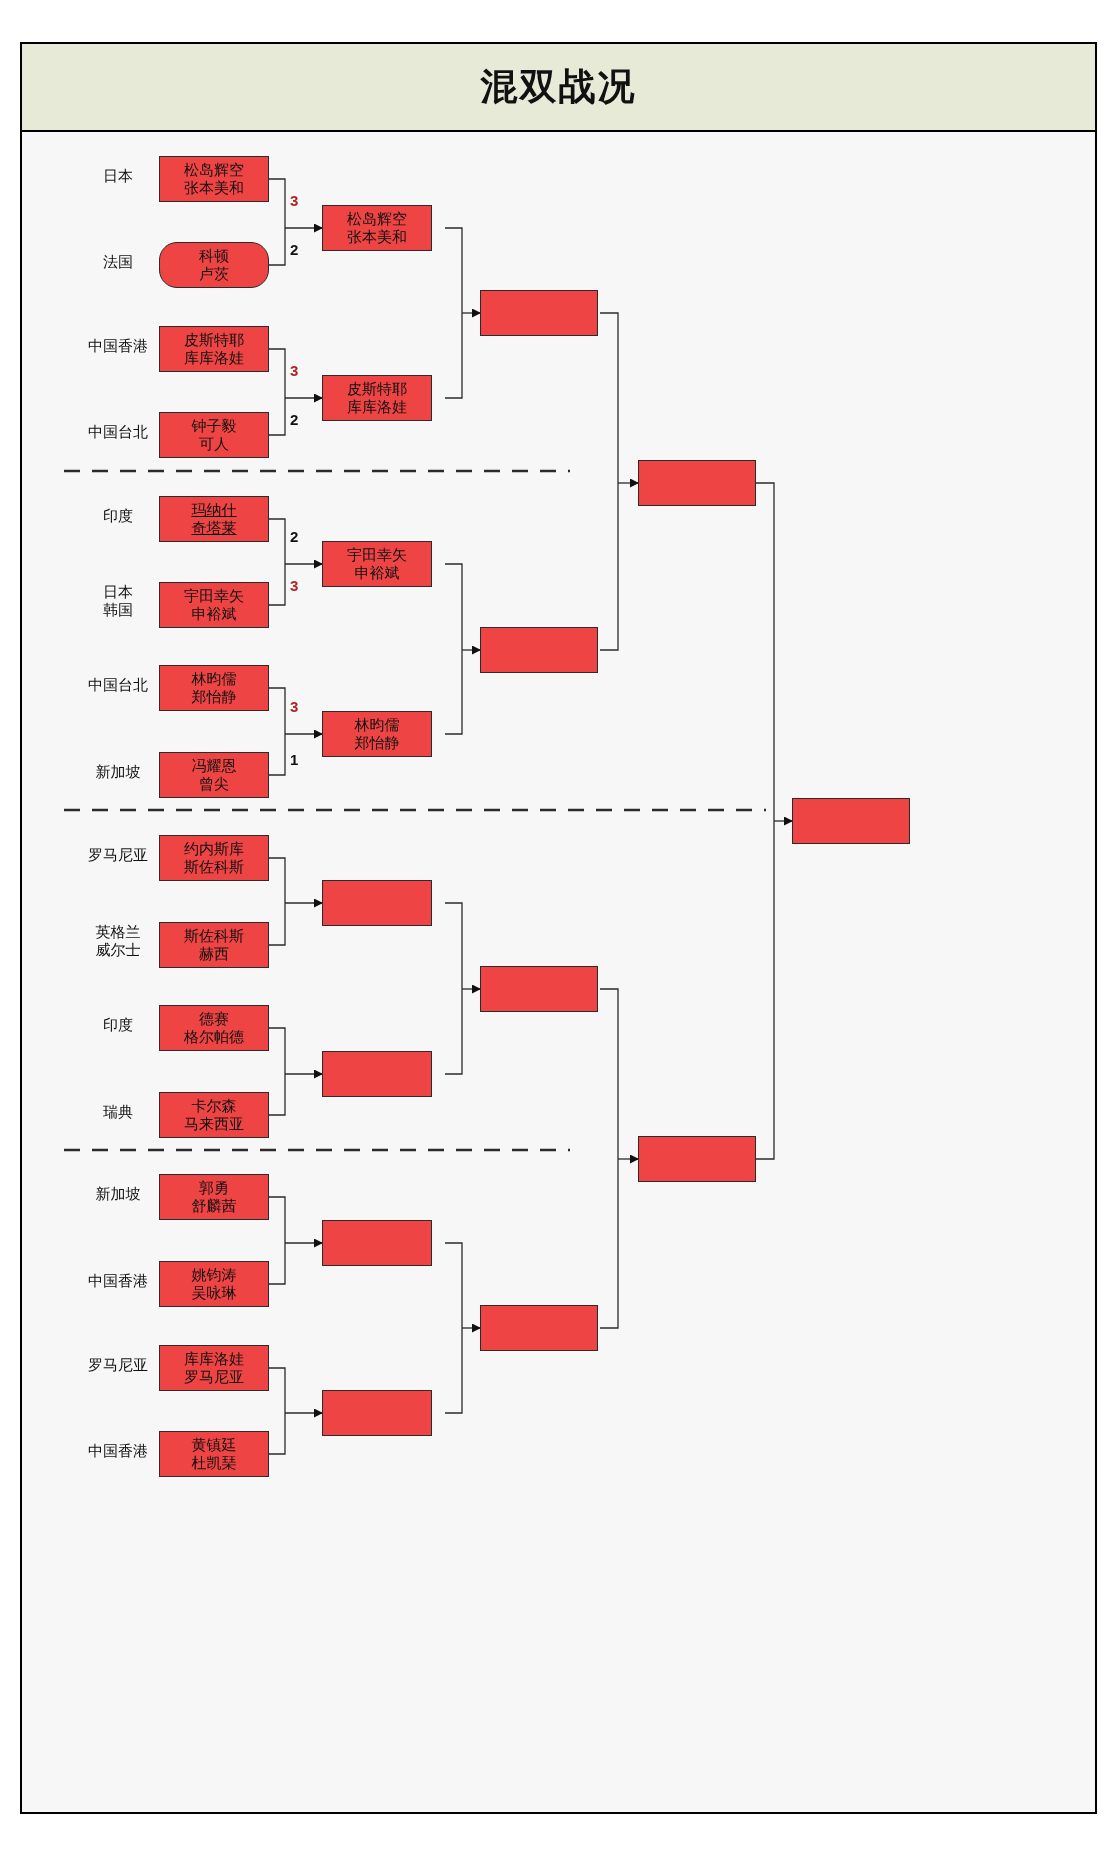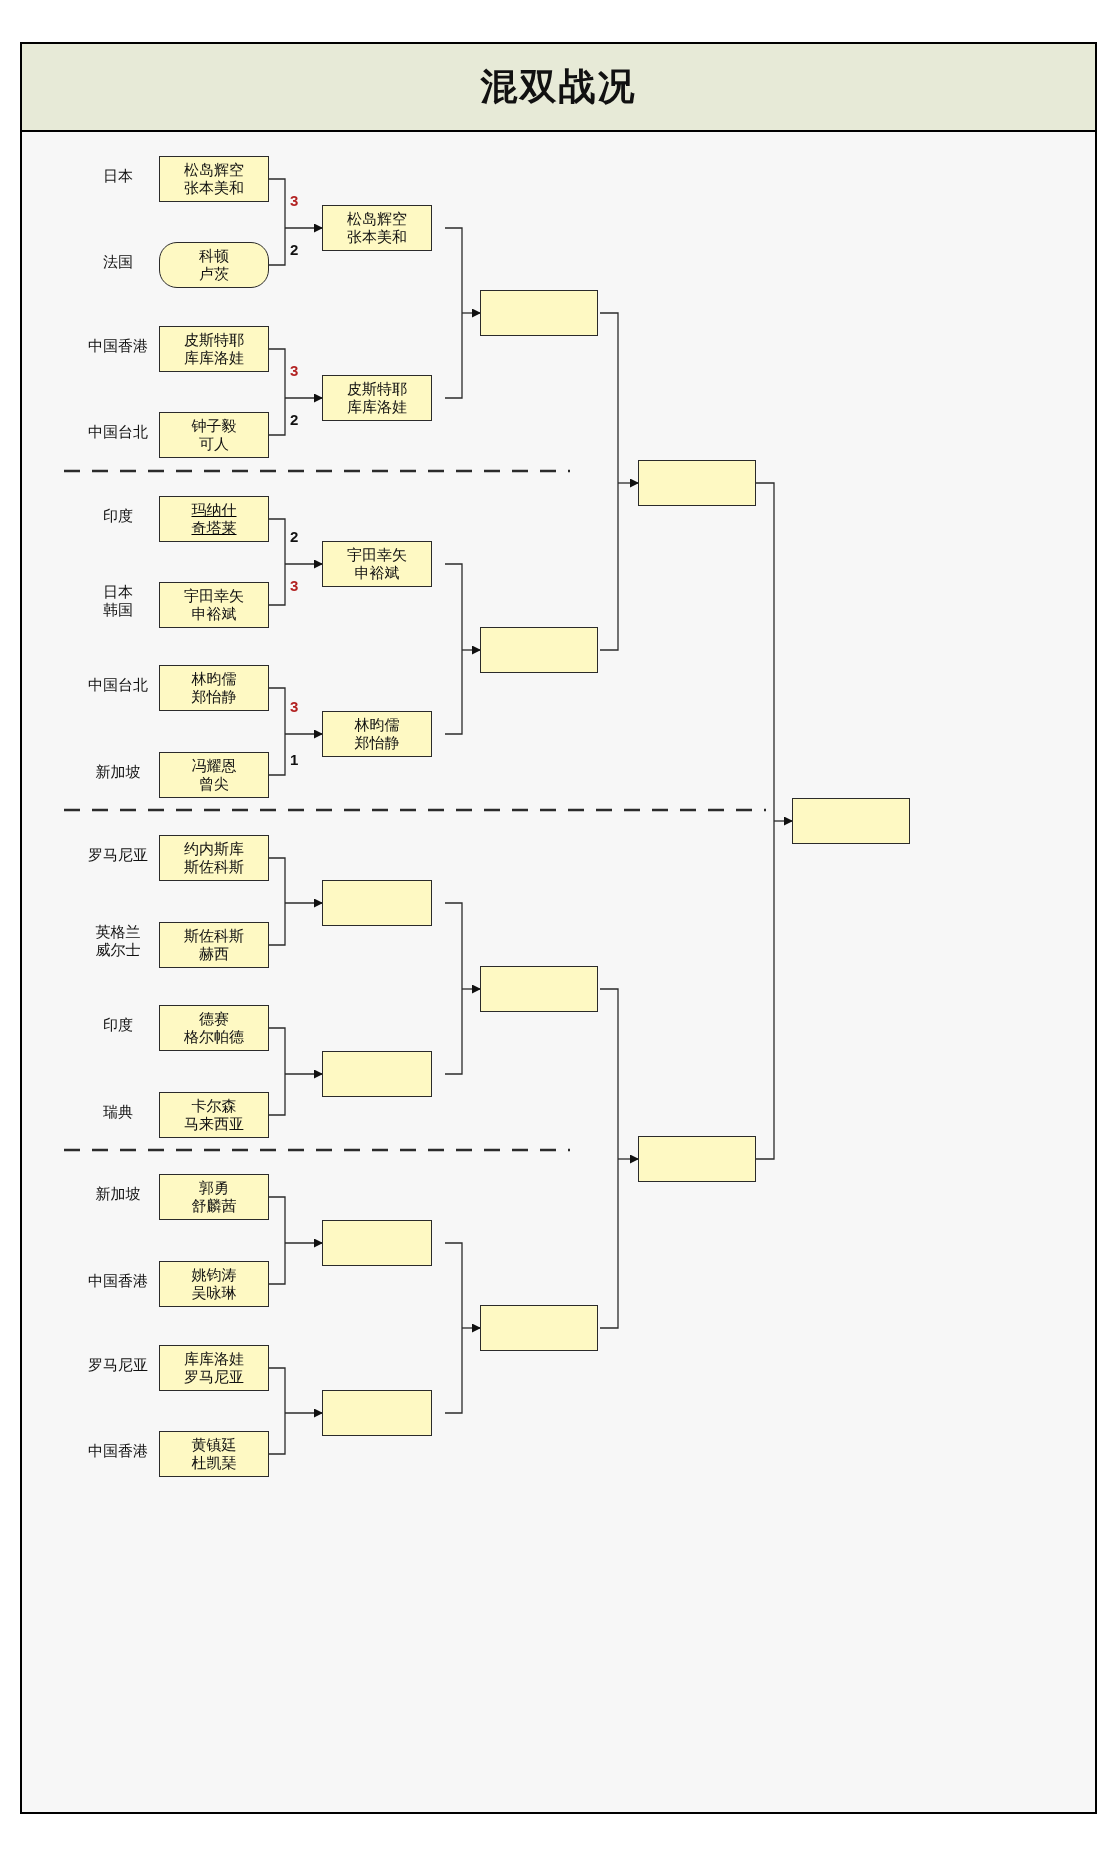--- a/index.html
+++ b/index.html
@@ -3,21 +3,21 @@
 <meta charset="utf-8">
 <style>
   html,body{margin:0;padding:0;background:#ffffff;}
   body{font-family:"Liberation Sans","DejaVu Sans",sans-serif;}
   #page{position:relative;width:1117px;height:1851px;background:#ffffff;}
   #frame{position:absolute;left:20px;top:42px;width:1077px;height:1772px;border:2px solid #000;box-sizing:border-box;background:#f7f7f7;}
   #titlebar{position:absolute;left:0;top:0;width:100%;height:88px;background:#e7ead7;border-bottom:2px solid #000;box-sizing:border-box;display:flex;align-items:center;justify-content:center;}
   #title{font-family:"Liberation Serif","DejaVu Serif",serif;font-size:37px;font-weight:700;color:#111;letter-spacing:2px;}
   #canvas{position:absolute;left:0;top:79px;width:100%;height:1684px;}
   svg#wires{position:absolute;left:0;top:0;width:1077px;height:1684px;pointer-events:none;}
-  .node{position:absolute;box-sizing:border-box;border:1px solid #2b2b2b;background:#fef9c3;display:flex;flex-direction:column;align-items:center;justify-content:center;text-align:right;}
+  .node{position:absolute;box-sizing:border-box;border:1px solid #2b2b2b;background:#ef4444;display:flex;flex-direction:column;align-items:center;justify-content:center;text-align:right;}
   .node span{display:block;font-size:15px;line-height:1.22;color:#111;white-space:nowrap;font-family:"Liberation Sans","DejaVu Sans",sans-serif;}
   .r1{width:110px;height:46px;}
   .r2{width:110px;height:46px;}
   .r3{width:118px;height:46px;}
   .r4{width:118px;height:46px;}
   .r5{width:118px;height:46px;}
   .country{position:absolute;box-sizing:border-box;width:104px;text-align:center;font-size:15px;line-height:1.22;color:#111;}
   .country span{display:block;white-space:nowrap;}
   .score{position:absolute;font-size:15px;font-weight:700;font-family:"Liberation Sans","DejaVu Sans",sans-serif;line-height:1;}
   .score.win{color:#b22222;}

